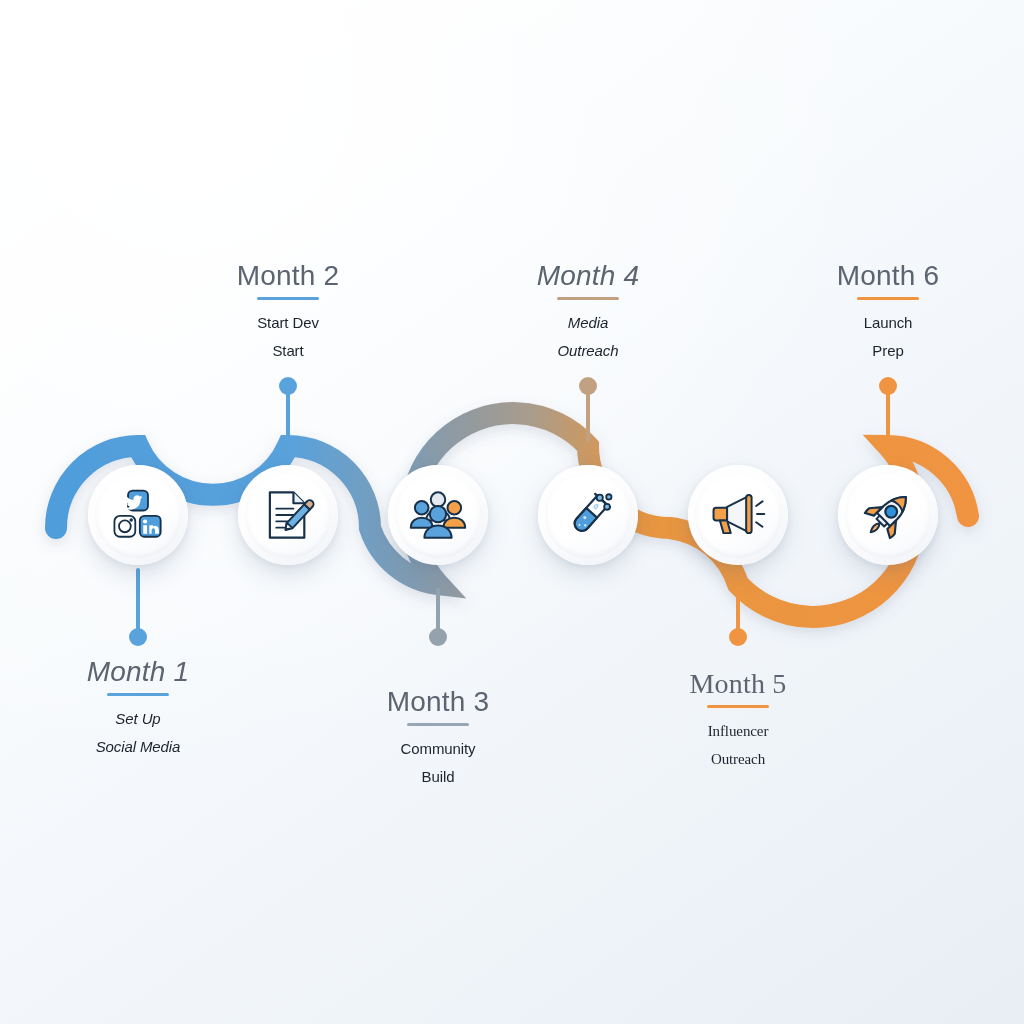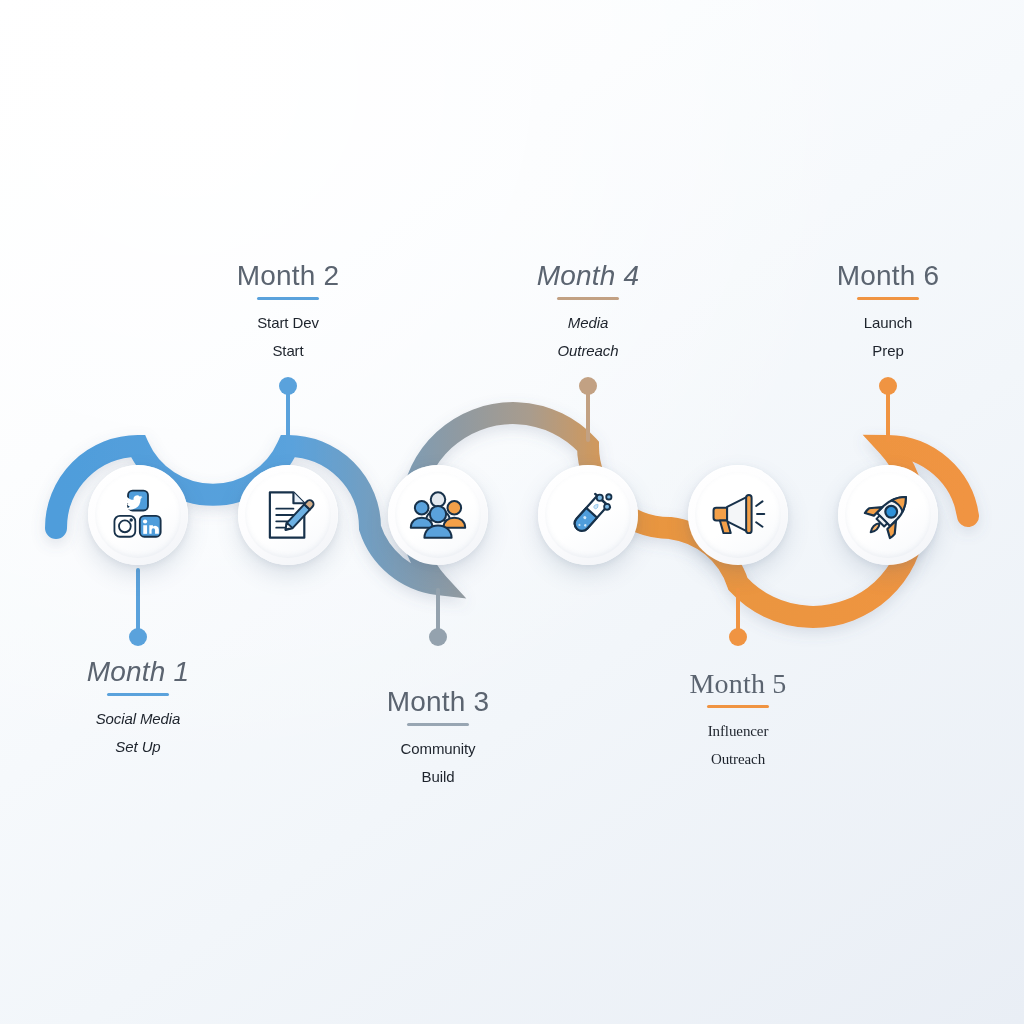--- a/index.html
+++ b/index.html
@@ -224,22 +224,22 @@
         <circle cx="32" cy="27" r="6.5" fill="#2f91d8" stroke="#17314a" stroke-width="2.4"></circle>
         <path d="M26 39h12v5H26z" fill="#f2f4f7" stroke="#17314a" stroke-width="2.2" stroke-linejoin="round"></path>
         <path d="M32 45c3 4 4 8 0 14-4-6-3-10 0-14z" fill="#f6b26b" stroke="#17314a" stroke-width="2.2" stroke-linejoin="round"></path>
       </g>
     </svg>
   </div>
 
   <div class="label" style="left:33px; top:658px;font-style:italic;">
     <div class="month">Month 1</div>
     <div class="rule" style="background:#5aa2dc;"></div>
+    <div class="title">Set Up</div>
     <div class="title">Social Media</div>
-    <div class="title">Set Up</div>
   </div>
 
   <div class="label" style="left:183px; top:262px;">
     <div class="month">Month 2</div>
     <div class="rule" style="background:#5aa2dc;"></div>
     <div class="title">Start Dev</div>
     <div class="title">Start</div>
   </div>
 
   <div class="label" style="left:333px; top:688px;">

